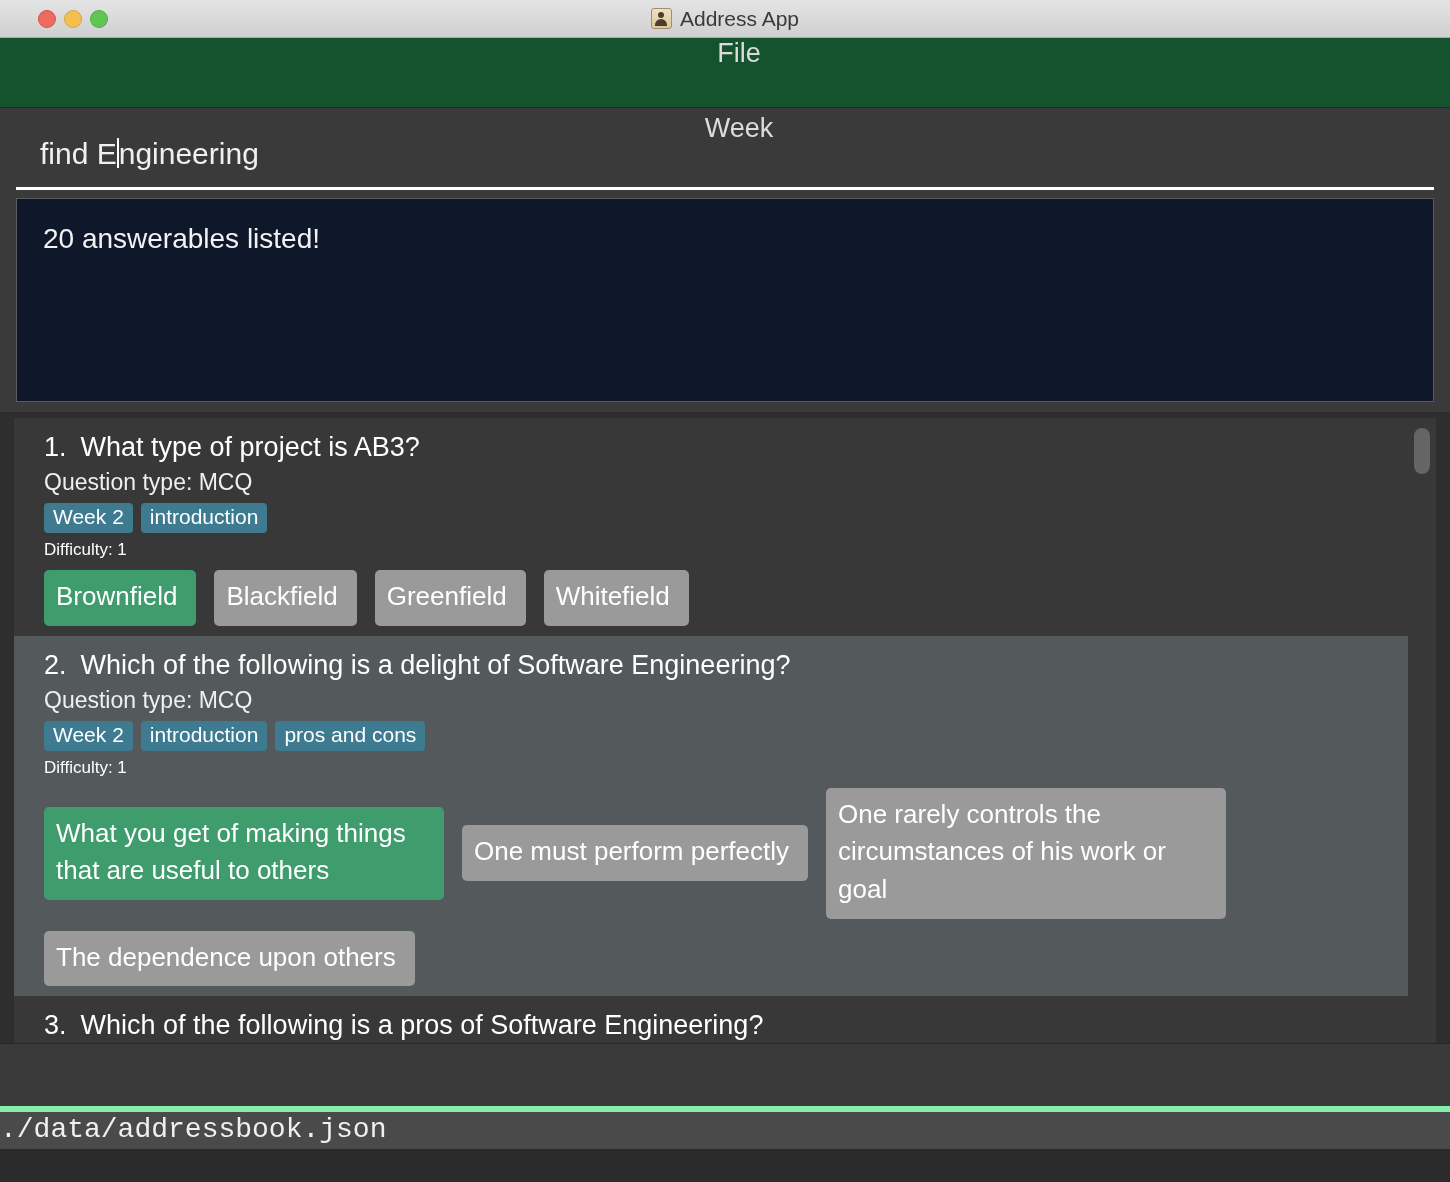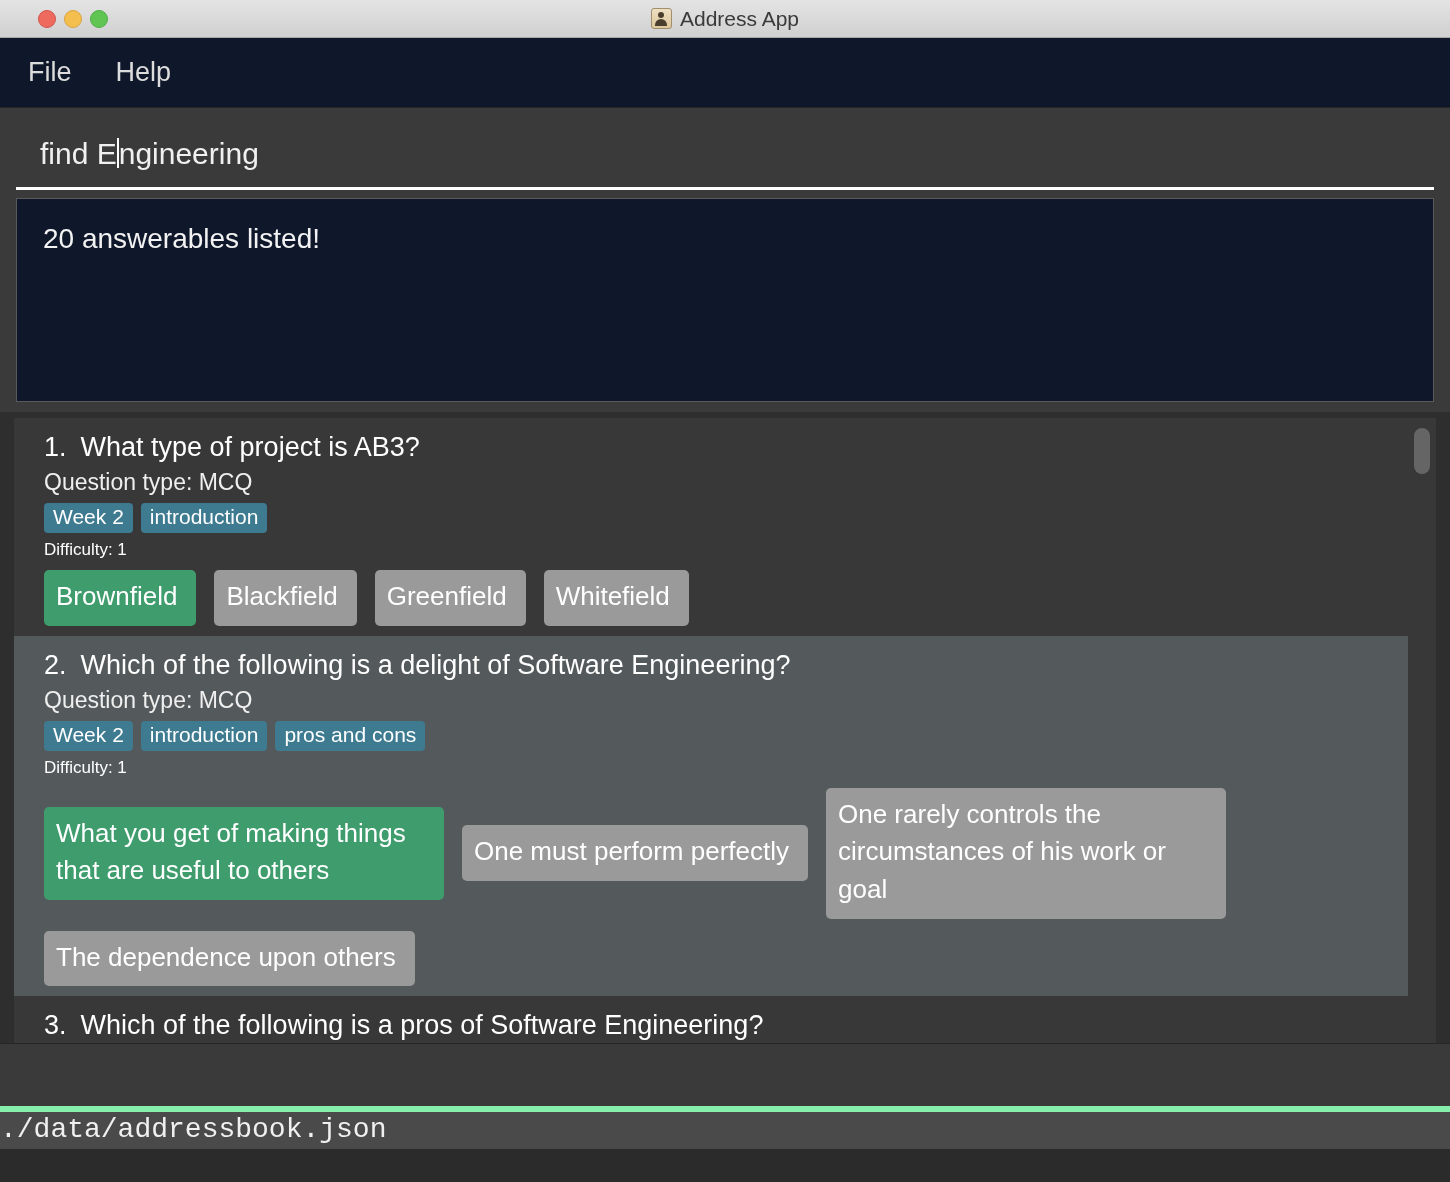--- a/index.html
+++ b/index.html
@@ -41,23 +41,23 @@
   }
   .app-icon::after { 
     content: ""; position: absolute; left: 50%; top: 10px;
     width: 12px; height: 7px; border-radius: 6px 6px 0 0;
     background: #4a3f2d; transform: translateX(-50%);
   }
   .app-title { font-size: 21px; color: #3a3a3a; white-space: nowrap; }
 
   
   .menubar {
-    height: 70px; background: #0f172a;
+    height: 70px; background: #14532d;
     border-bottom: 1px solid #262626;
-    display: flex; align-items: center; padding-left: 28px; gap: 44px;
+    display: flex; align-items: center; padding-left: 28px; gap: 44px; flex-direction: column;
   }
   .menu-item { font-size: 27px; color: #dcdcdc; cursor: default; }
 
   
   .cmdwrap { background: #3a3a3a; padding: 26px 16px 0 16px; }
   .cmdline {
     display: flex; align-items: baseline;
     font-size: 30px; color: #f0f0f0;
     padding: 0 0 16px 24px;
     border-bottom: 3px solid #ffffff;
@@ -141,21 +141,21 @@
     <div class="light green"></div>
   </div>
   <div class="title-center">
     <div class="app-icon"></div>
     <div class="app-title">Address App</div>
   </div>
 </div>
 
 <div class="menubar">
   <div class="menu-item">File</div>
-  <div class="menu-item">Help</div>
+  <div class="menu-item">Week</div>
 </div>
 
 <div class="cmdwrap">
   <div class="cmdline">
     <span>find E</span><span class="caret"></span><span>ngineering</span>
   </div>
 </div>
 
 <div class="resultwrap">
   <div class="resultbox">

